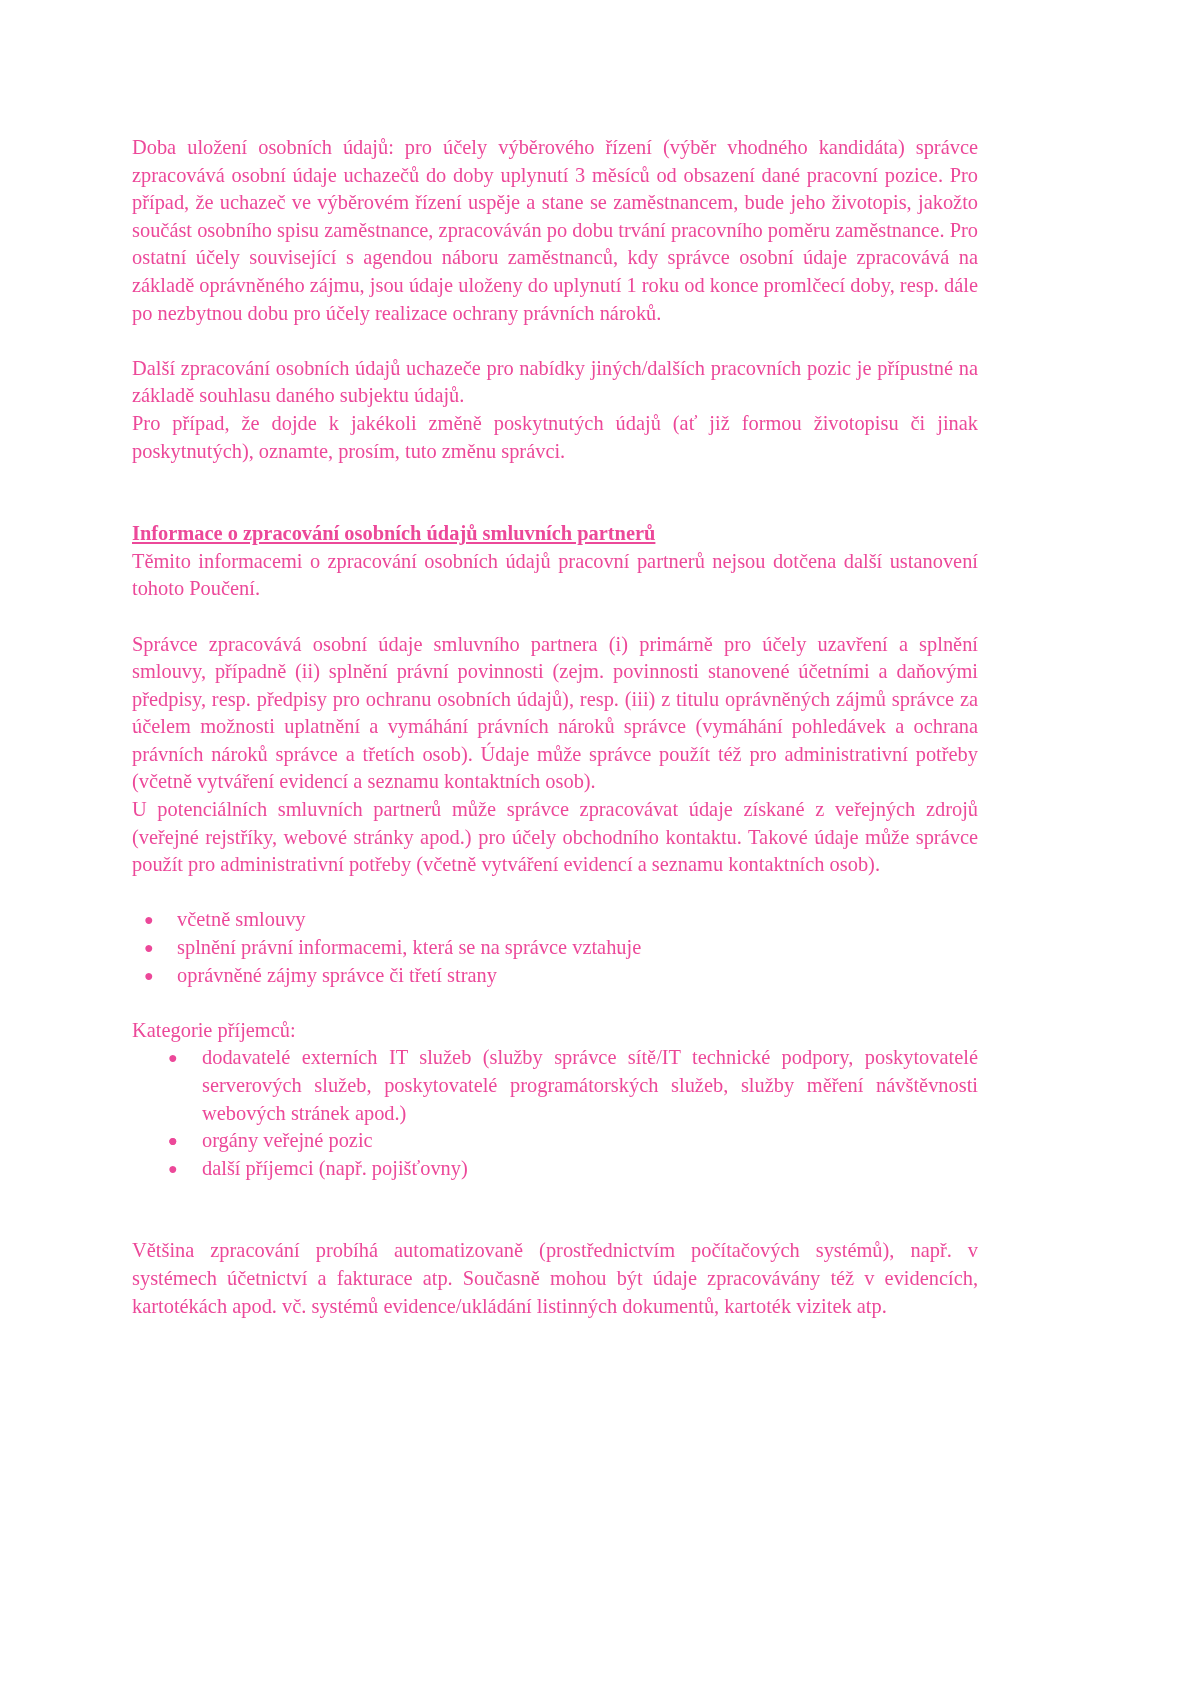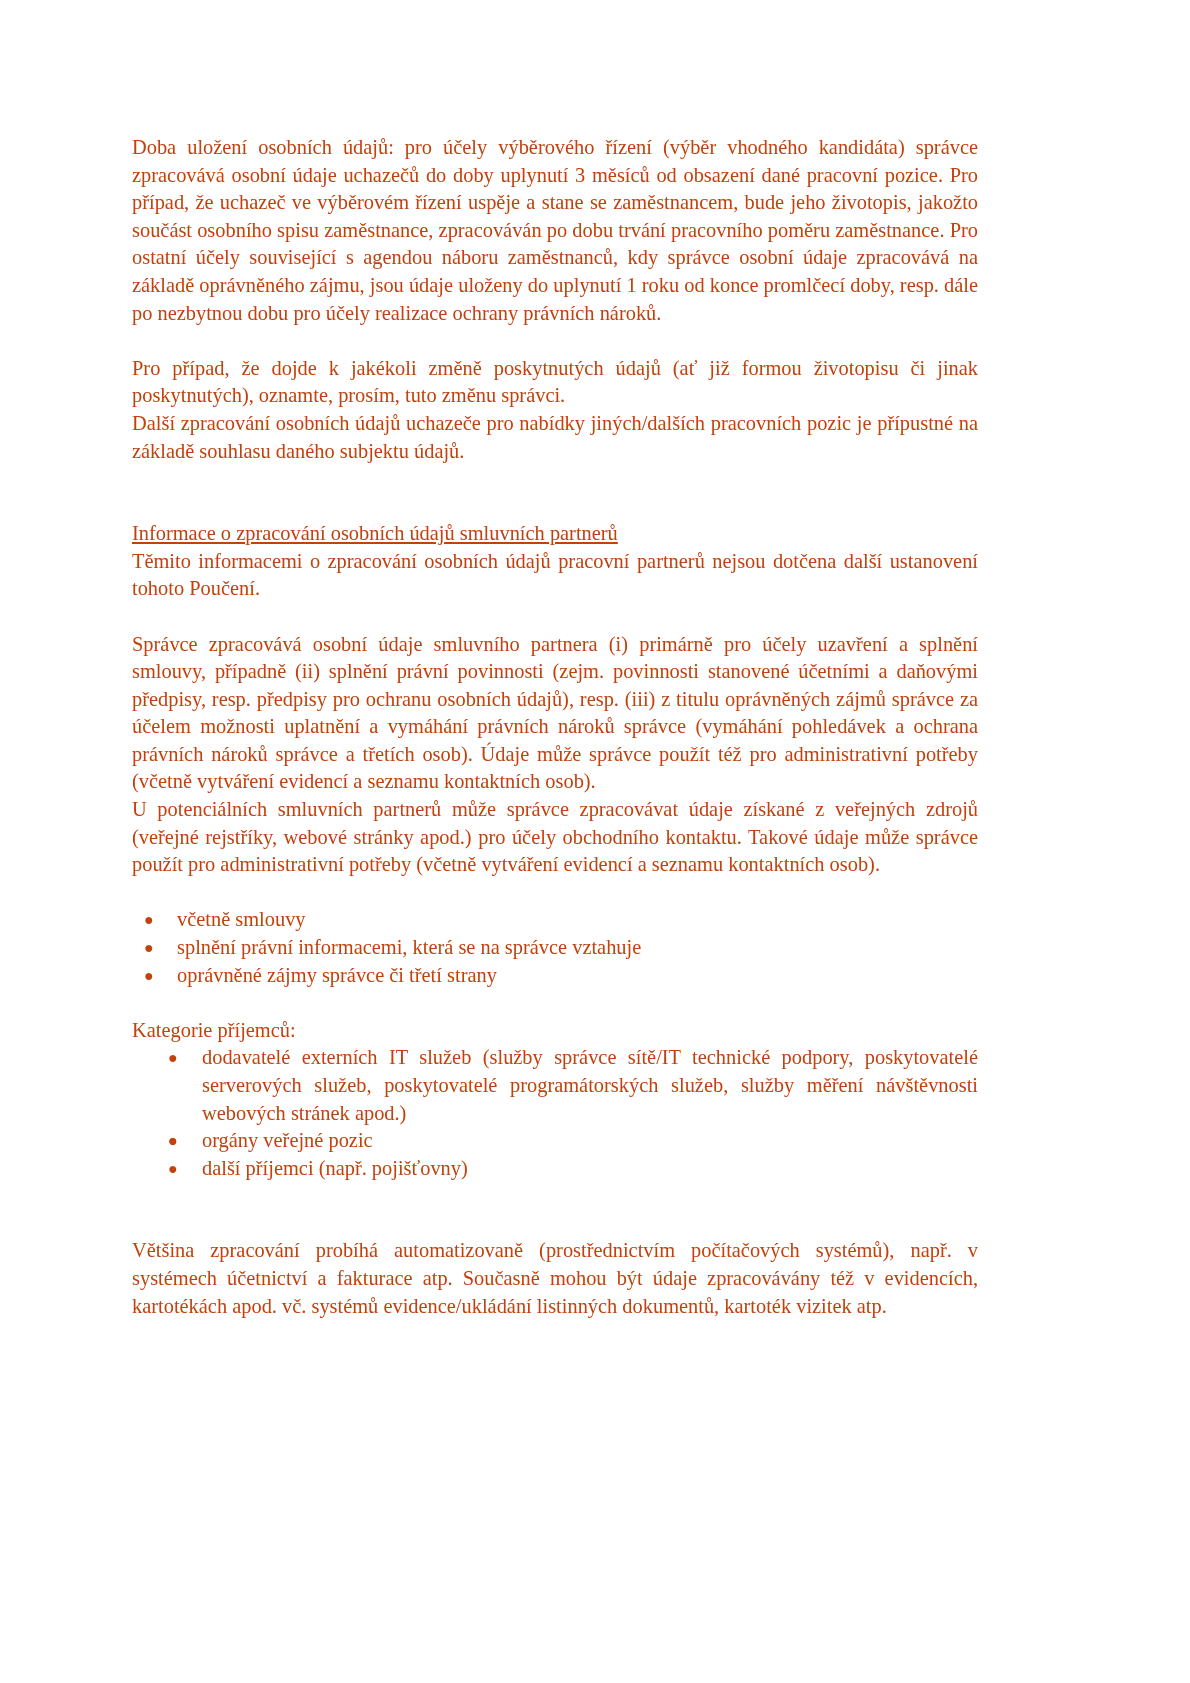--- a/index.html
+++ b/index.html
@@ -5,41 +5,41 @@
   html, body { margin: 0; padding: 0; background: #ffffff; }
   body { width: 1190px; height: 1683px; position: relative; overflow: hidden; }
   .page {
     position: absolute;
     left: 132px;
     top: 134px;
     width: 846px;
     font-family: "Liberation Serif", serif;
     font-size: 20.4px;
     line-height: 27.6px;
-    color: #c2410c;
+    color: #ec4899;
   }
   p { margin: 0; text-align: justify; }
   .gap1 { height: 27.6px; }
   .gap2 { height: 55px; }
-  .heading { font-weight: normal; text-decoration: underline; text-align: left; }
+  .heading { font-weight: bold; text-decoration: underline; text-align: left; }
   ul { margin: 0; padding: 0; list-style: none; }
   ul.l1 li { position: relative; padding-left: 45px; text-align: left; }
   ul.l1 li .bullet { position: absolute; left: 12px; top: 0; }
   ul.l2 li { position: relative; padding-left: 70px; text-align: justify; }
   ul.l2 li .bullet { position: absolute; left: 36px; top: 0; }
   .bullet { font-size: 16px; }
 </style>
 </head>
 <body>
 
 <div class="page">
   <p>Doba uložení osobních údajů: pro účely výběrového řízení (výběr vhodného kandidáta) správce zpracovává osobní údaje uchazečů do doby uplynutí 3 měsíců od obsazení dané pracovní pozice. Pro případ, že uchazeč ve výběrovém řízení uspěje a stane se zaměstnancem, bude jeho životopis, jakožto součást osobního spisu zaměstnance, zpracováván po dobu trvání pracovního poměru zaměstnance. Pro ostatní účely související s agendou náboru zaměstnanců, kdy správce osobní údaje zpracovává na základě oprávněného zájmu, jsou údaje uloženy do uplynutí 1 roku od konce promlčecí doby, resp. dále po nezbytnou dobu pro účely realizace ochrany právních nároků.</p>
   <div class="gap1"></div>
+  <p>Další zpracování osobních údajů uchazeče pro nabídky jiných/dalších pracovních pozic je přípustné na základě souhlasu daného subjektu údajů.</p>
   <p>Pro případ, že dojde k jakékoli změně poskytnutých údajů (ať již formou životopisu či jinak poskytnutých), oznamte, prosím, tuto změnu správci.</p>
-  <p>Další zpracování osobních údajů uchazeče pro nabídky jiných/dalších pracovních pozic je přípustné na základě souhlasu daného subjektu údajů.</p>
   <div class="gap2"></div>
 
   <p class="heading">Informace o zpracování osobních údajů smluvních partnerů</p>
   <p>Těmito informacemi o zpracování osobních údajů pracovní partnerů nejsou dotčena další ustanovení tohoto Poučení.</p>
   <div class="gap1"></div>
   <p>Správce zpracovává osobní údaje smluvního partnera (i) primárně pro účely uzavření a splnění smlouvy, případně (ii) splnění právní povinnosti (zejm. povinnosti stanovené účetními a daňovými předpisy, resp. předpisy pro ochranu osobních údajů), resp. (iii) z titulu oprávněných zájmů správce za účelem možnosti uplatnění a vymáhání právních nároků správce (vymáhání pohledávek a ochrana právních nároků správce a třetích osob). Údaje může správce použít též pro administrativní potřeby (včetně vytváření evidencí a seznamu kontaktních osob).</p>
   <p>U potenciálních smluvních partnerů může správce zpracovávat údaje získané z veřejných zdrojů (veřejné rejstříky, webové stránky apod.) pro účely obchodního kontaktu. Takové údaje může správce použít pro administrativní potřeby (včetně vytváření evidencí a seznamu kontaktních osob).</p>
   <div class="gap1"></div>
 
   <ul class="l1">

